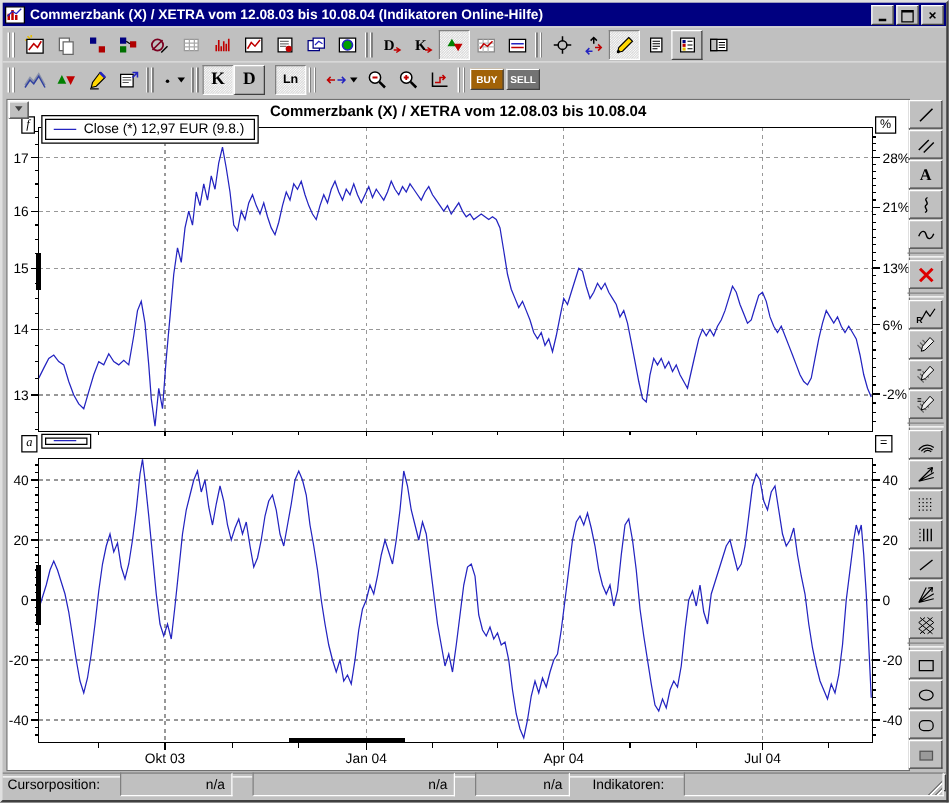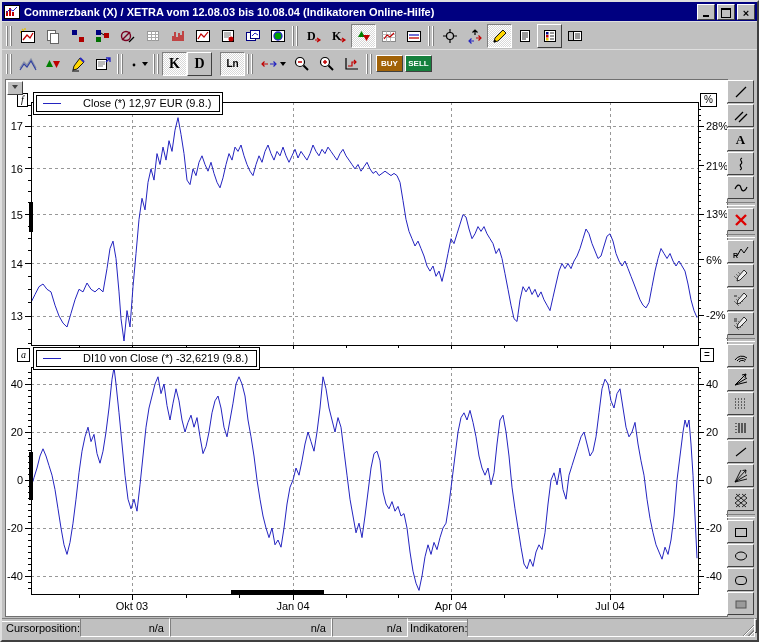--- a/index.html
+++ b/index.html
@@ -24,38 +24,38 @@
   .tb .txtlabel{font-family:"Liberation Serif",serif;font-size:14px;font-weight:bold;color:#000;}
   .tb .lnlabel{font-family:"Liberation Sans",sans-serif;font-size:10px;font-weight:bold;color:#000;text-align:center;}
   .dd{width:0;height:0;border:3px solid transparent;border-top:4px solid #000;margin:3px 0 0 2px;}
   .minibuy{width:25px;height:15px;border:1px solid;border-color:#fff #404040 #404040 #fff;display:inline-flex;align-items:center;justify-content:center;color:#fff;font-size:8px;font-weight:bold;padding:0;margin:0 1px;flex:0 0 auto;}
   
   .main{position:relative;height:538px;margin-top:2px;}
   .canvas{position:absolute;left:3px;top:0;width:721px;height:536px;background:#fff;border:1px solid #707070;}
   .chart-title{position:absolute;top:2px;left:0;right:0;text-align:center;font-weight:bold;font-size:12px;color:#000;}
   #chart-svg{position:absolute;left:0;top:0;}
   .legend{position:absolute;background:#fff;border:1px solid #000;padding:2px;z-index:5;}
-  .legend-inner{border:1px solid #000;padding:1px 8px 2px 6px;display:flex;align-items:center;gap:22px;font-size:11px;white-space:nowrap;color:#000;}
+  .legend-inner{border:1px solid #000;padding:1px 8px 2px 6px;display:flex;align-items:center;gap:6px;font-size:11px;white-space:nowrap;color:#000;}
   .dash{width:18px;height:0;border-top:1px solid #2424c0;display:inline-block;}
   .pmark{position:absolute;border:1px solid #000;background:#fff;font-size:10px;line-height:12px;padding:0 3px;z-index:5;color:#000;}
   .pmark.it{font-style:italic;font-family:"Liberation Serif",serif;}
   .mini-btn{position:absolute;left:1px;top:1px;width:14px;height:12px;background:#c0c0c0;border:1px solid;border-color:#fff #404040 #404040 #fff;display:flex;align-items:center;justify-content:center;padding:0;z-index:6;}
   .mini-btn .dd{margin:0;border-top-color:#404040;}
   
   .tools{position:absolute;right:0;top:1px;width:33px;height:536px;display:flex;flex-direction:column;align-items:center;}
   .tool{width:25px;height:21px;margin-bottom:1px;background:#c0c0c0;border:1px solid;border-color:#fff #404040 #404040 #fff;display:inline-flex;align-items:center;justify-content:center;padding:0;flex:0 0 auto;cursor:default;}
   .tool svg{display:block;}
   .tool .alabel{font-family:"Liberation Serif",serif;font-weight:bold;font-size:13px;color:#000;}
   .tool-sep{width:29px;height:2px;margin:2px 0;border-top:1px solid #808080;border-bottom:1px solid #fff;flex:0 0 auto;}
   .tools-nav{display:flex;gap:2px;margin-top:3px;}
   .tnav{width:13px;height:12px;background:#c0c0c0;border:1px solid;border-color:#fff #404040 #404040 #fff;display:inline-flex;align-items:center;justify-content:center;padding:0;}
   .corner-grip{margin-top:auto;width:22px;height:16px;align-self:flex-end;background:repeating-linear-gradient(135deg,rgba(0,0,0,0) 0 3px,#808080 3px 4px,#fff 4px 5px);clip-path:polygon(100% 0,100% 100%,0 100%);}
   
   .status-sep{height:2px;margin-top:1px;border-top:1px solid #808080;border-bottom:1px solid #fff;}
-  .statusbar{position:absolute;left:2px;right:2px;bottom:2px;height:21px;display:flex;align-items:center;font-size:11px;color:#000;gap:0;}
+  .statusbar{position:absolute;left:2px;right:2px;bottom:2px;height:21px;display:flex;align-items:center;font-size:11px;color:#000;gap:16px;}
   .slabel{white-space:nowrap;margin-left:2px;}
   .sfield{height:17px;border:1px solid;border-color:#808080 #fff #fff #808080;display:flex;align-items:center;justify-content:flex-end;padding:0 5px;background:#c0c0c0;}
   .sgrip{position:absolute;right:1px;bottom:2px;width:13px;height:13px;background:repeating-linear-gradient(135deg,rgba(0,0,0,0) 0 2px,#808080 2px 3px,#fff 3px 4px);clip-path:polygon(100% 0,100% 100%,0 100%);}
 </style>
 </head>
 <body>
 
 <div class="window">
 
   <div class="titlebar">
@@ -302,30 +302,31 @@
     <button class="tb">
         <svg width="17" height="16" viewBox="0 0 17 16">
           <path d="M3,2 V13 H15" fill="none" stroke="#000" stroke-width="1.2"></path>
           <path d="M5,10 h4 v-4 h4 m-2,-2 l2,2 -2,2" fill="none" stroke="#c00000" stroke-width="1.2"></path>
         </svg>
       </button>
     <span class="grip"></span>
     <button class="minibuy" style="background:#a16207">
         <span>BUY</span>
       </button>
-    <button class="minibuy" style="background:#15803d">
+    <button class="minibuy" style="background:#737373">
         <span>SELL</span>
       </button>
   </div>
 
   <div class="main">
     <div class="canvas">
       <button class="mini-btn">
           <span class="dd"></span>
         </button>
+      <div class="chart-title">Commerzbank (X) / XETRA vom 12.08.03 bis 10.08.04</div>
       <svg id="chart-svg" width="721" height="536" shape-rendering="crispEdges">
           <line x1="126" y1="22" x2="126" y2="265" stroke="#989898" stroke-dasharray="3 3"></line>
           <line x1="126" y1="287" x2="126" y2="514" stroke="#989898" stroke-dasharray="3 3"></line>
           <line x1="126" y1="265" x2="126" y2="269" stroke="#000"></line>
           <line x1="126" y1="514" x2="126" y2="520" stroke="#000"></line>
           <text x="126" y="530" text-anchor="middle" font-size="11" font-family="Liberation Sans, sans-serif" fill="#000">Okt 03</text>
           <line x1="287" y1="22" x2="287" y2="265" stroke="#989898" stroke-dasharray="3 3"></line>
           <line x1="287" y1="287" x2="287" y2="514" stroke="#989898" stroke-dasharray="3 3"></line>
           <line x1="287" y1="265" x2="287" y2="269" stroke="#000"></line>
           <line x1="287" y1="514" x2="287" y2="520" stroke="#000"></line>
@@ -552,21 +553,20 @@
         <div class="legend-inner">
             <span class="dash"></span>
             <span>Close (*) 12,97 EUR (9.8.)</span>
           </div>
       </div>
       <div class="pmark it" style="left:11px;top:268px;">a</div>
       <div class="pmark" style="left:694px;top:268px;">=</div>
       <div class="legend" style="left:27px;top:267px;">
         <div class="legend-inner">
             <span class="dash"></span>
-            <span>DI10 von Close (*) -32,6219 (9.8.)</span>
           </div>
       </div>
     </div>
 
     <div class="tools">
       <button class="tool">
           <svg width="16" height="16" viewBox="0 0 16 16">
             <line x1="3" y1="13" x2="13" y2="3" stroke="#000" stroke-width="1.3"></line>
           </svg>
         </button>

